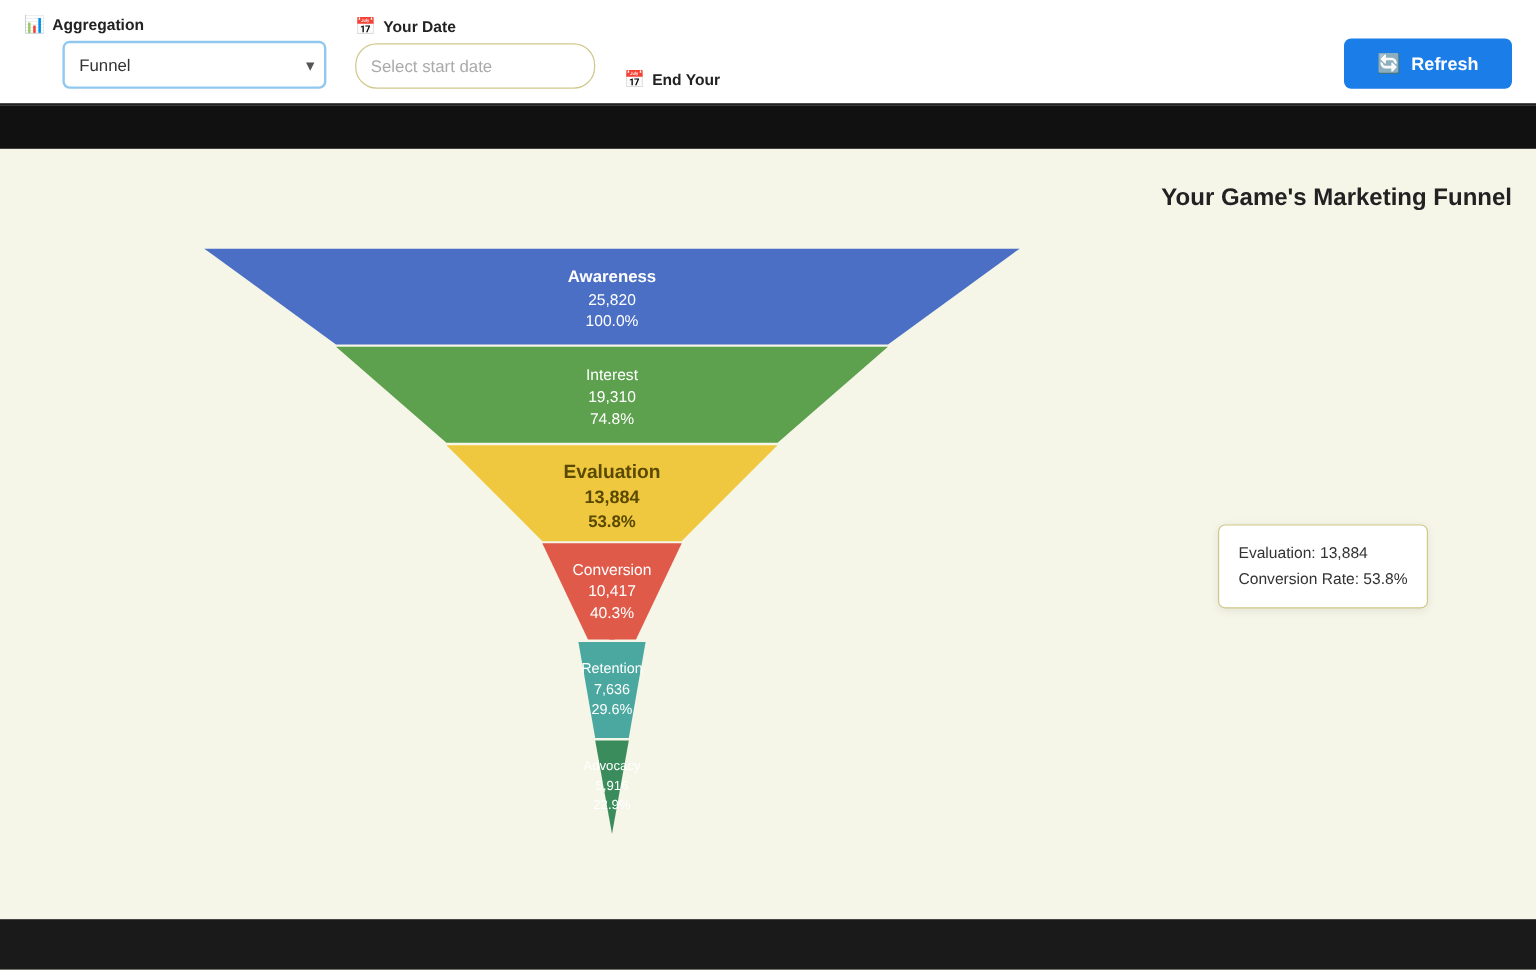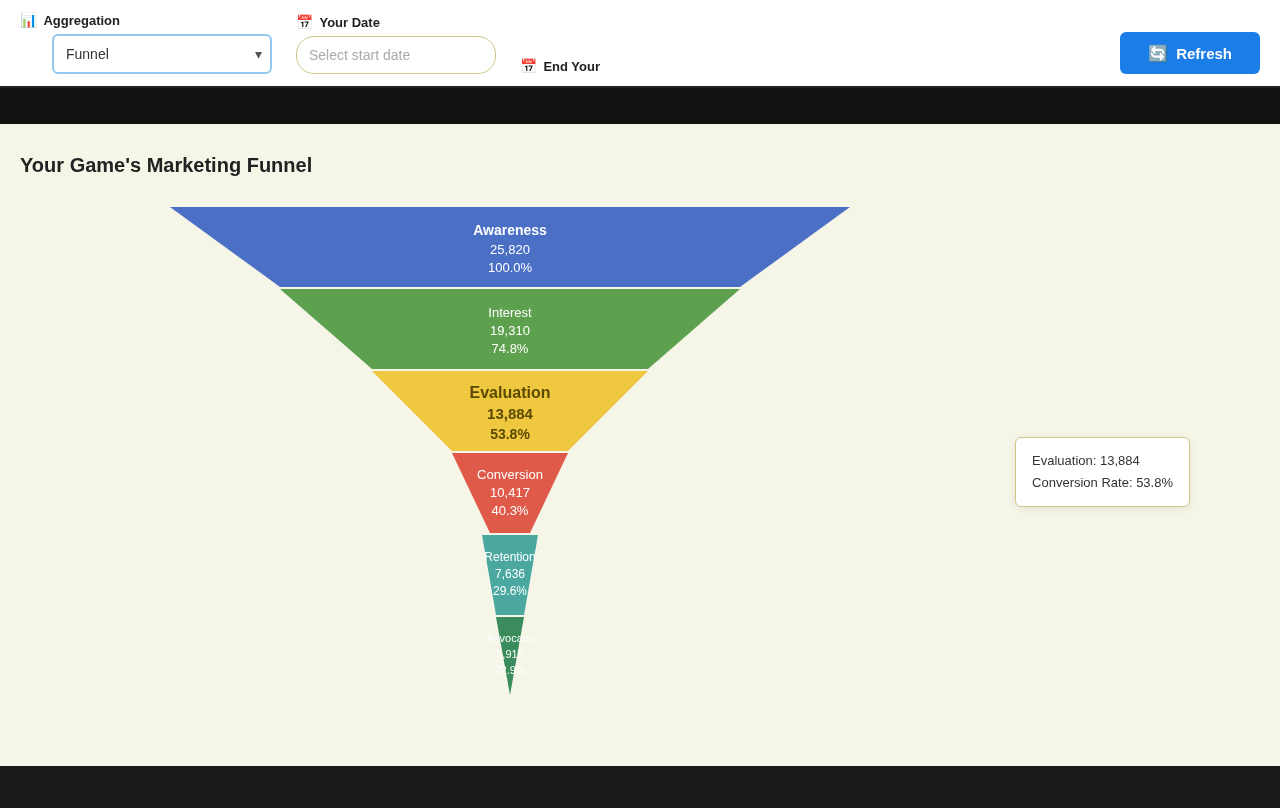--- a/index.html
+++ b/index.html
@@ -107,21 +107,21 @@
     }
 
     .main-content {
       background: #f5f5e8;
       margin: 0;
       padding: 30px 20px 20px;
       min-height: calc(808px - 130px - 36px);
     }
 
     .chart-title {
-      text-align: left;
+      text-align: right;
       font-size: 20px;
       font-weight: 700;
       color: #222;
       margin-bottom: 30px;
     }
 
     .funnel-container {
       display: flex;
       justify-content: flex-start;
       align-items: flex-start;

